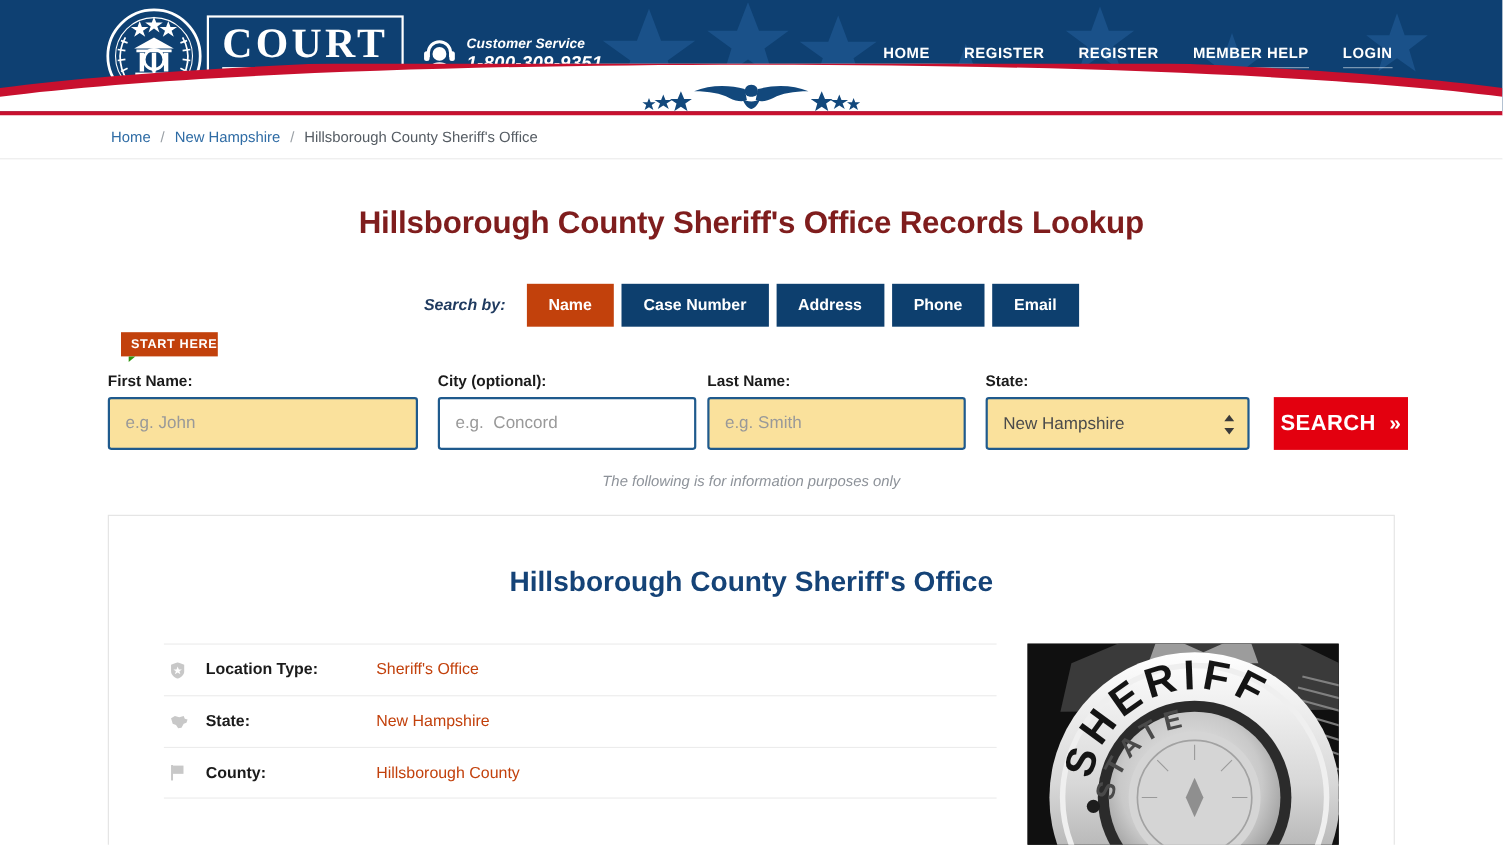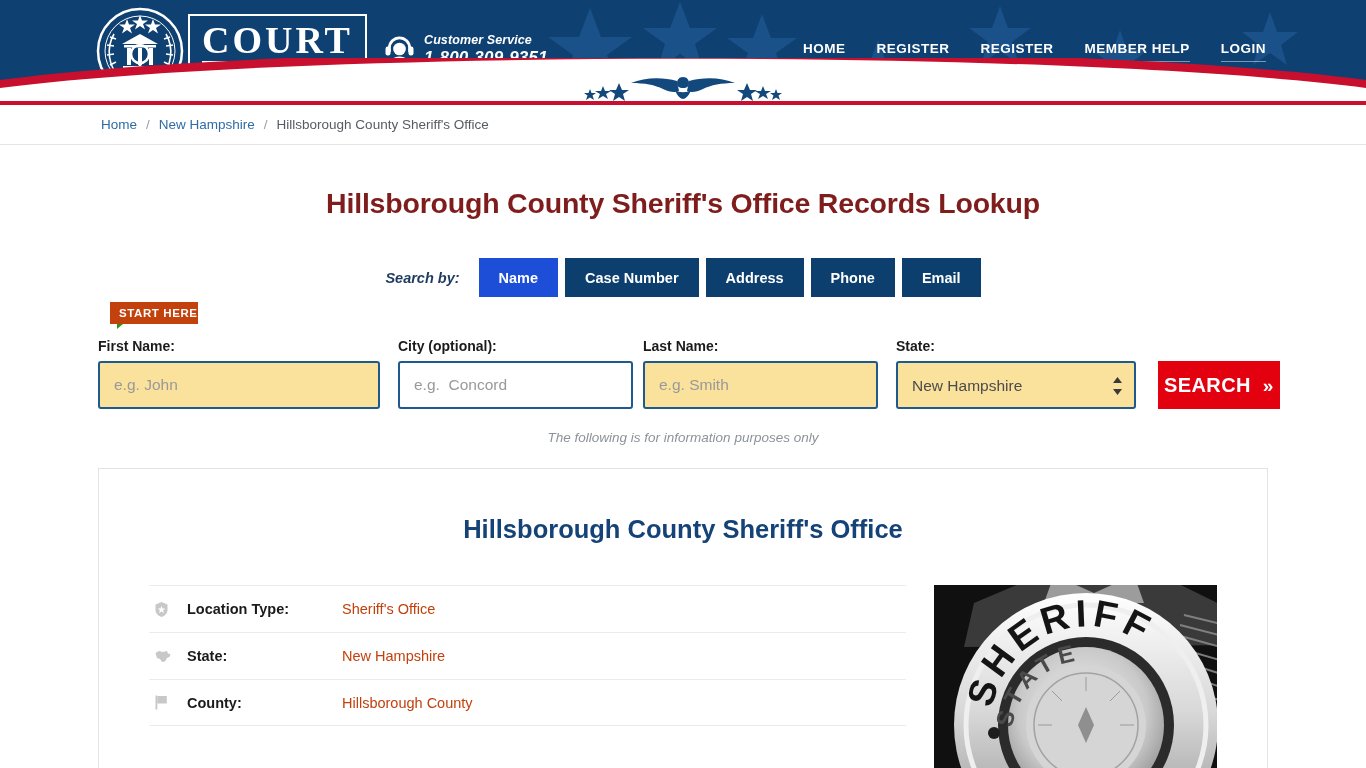--- a/index.html
+++ b/index.html
@@ -146,21 +146,21 @@
     color: #ffffff;
     font-size: 14.5px;
     font-weight: 700;
     border: none;
     margin-right: 7px;
     display: flex; align-items: center; justify-content: center;
     cursor: pointer;
     font-family: "Liberation Sans", sans-serif;
   }
   .tab-btn:last-child { margin-right: 0; }
-  .tab-btn.active { background: #1d4ed8; text-align: center; }
+  .tab-btn.active { background: #c2410c; text-align: center; }
 
   
   .form-zone {
     position: relative;
     margin: 0 auto;
     width: 1170px;
     padding-top: 12px;
   }
   .start-here {
     position: absolute;

